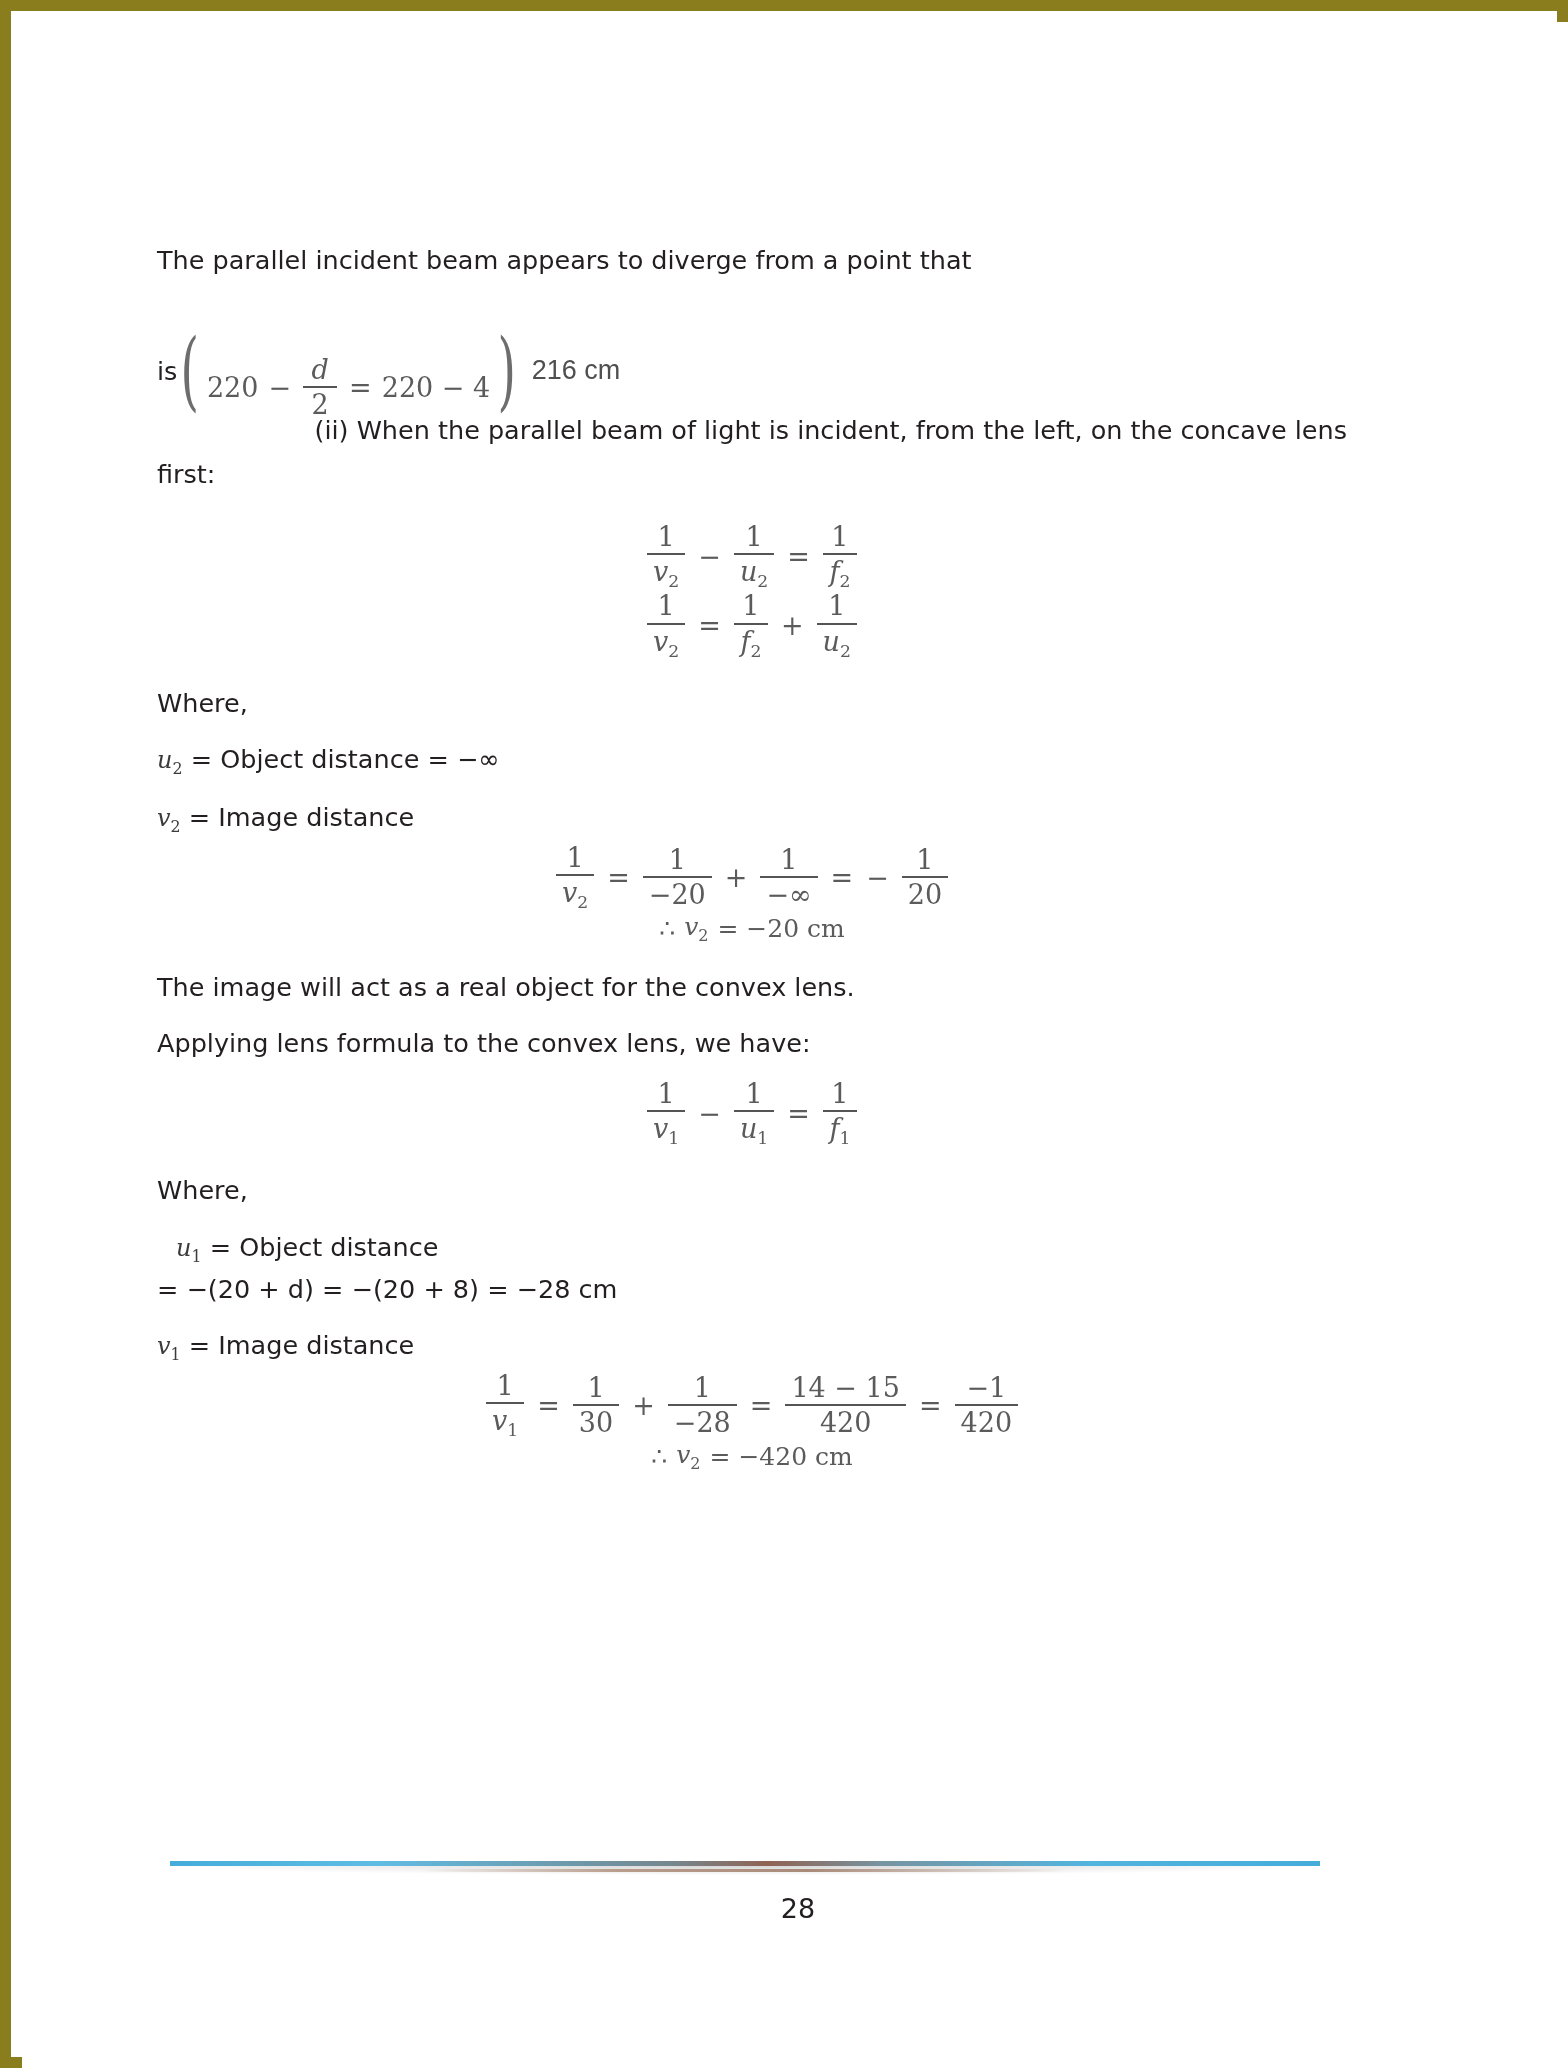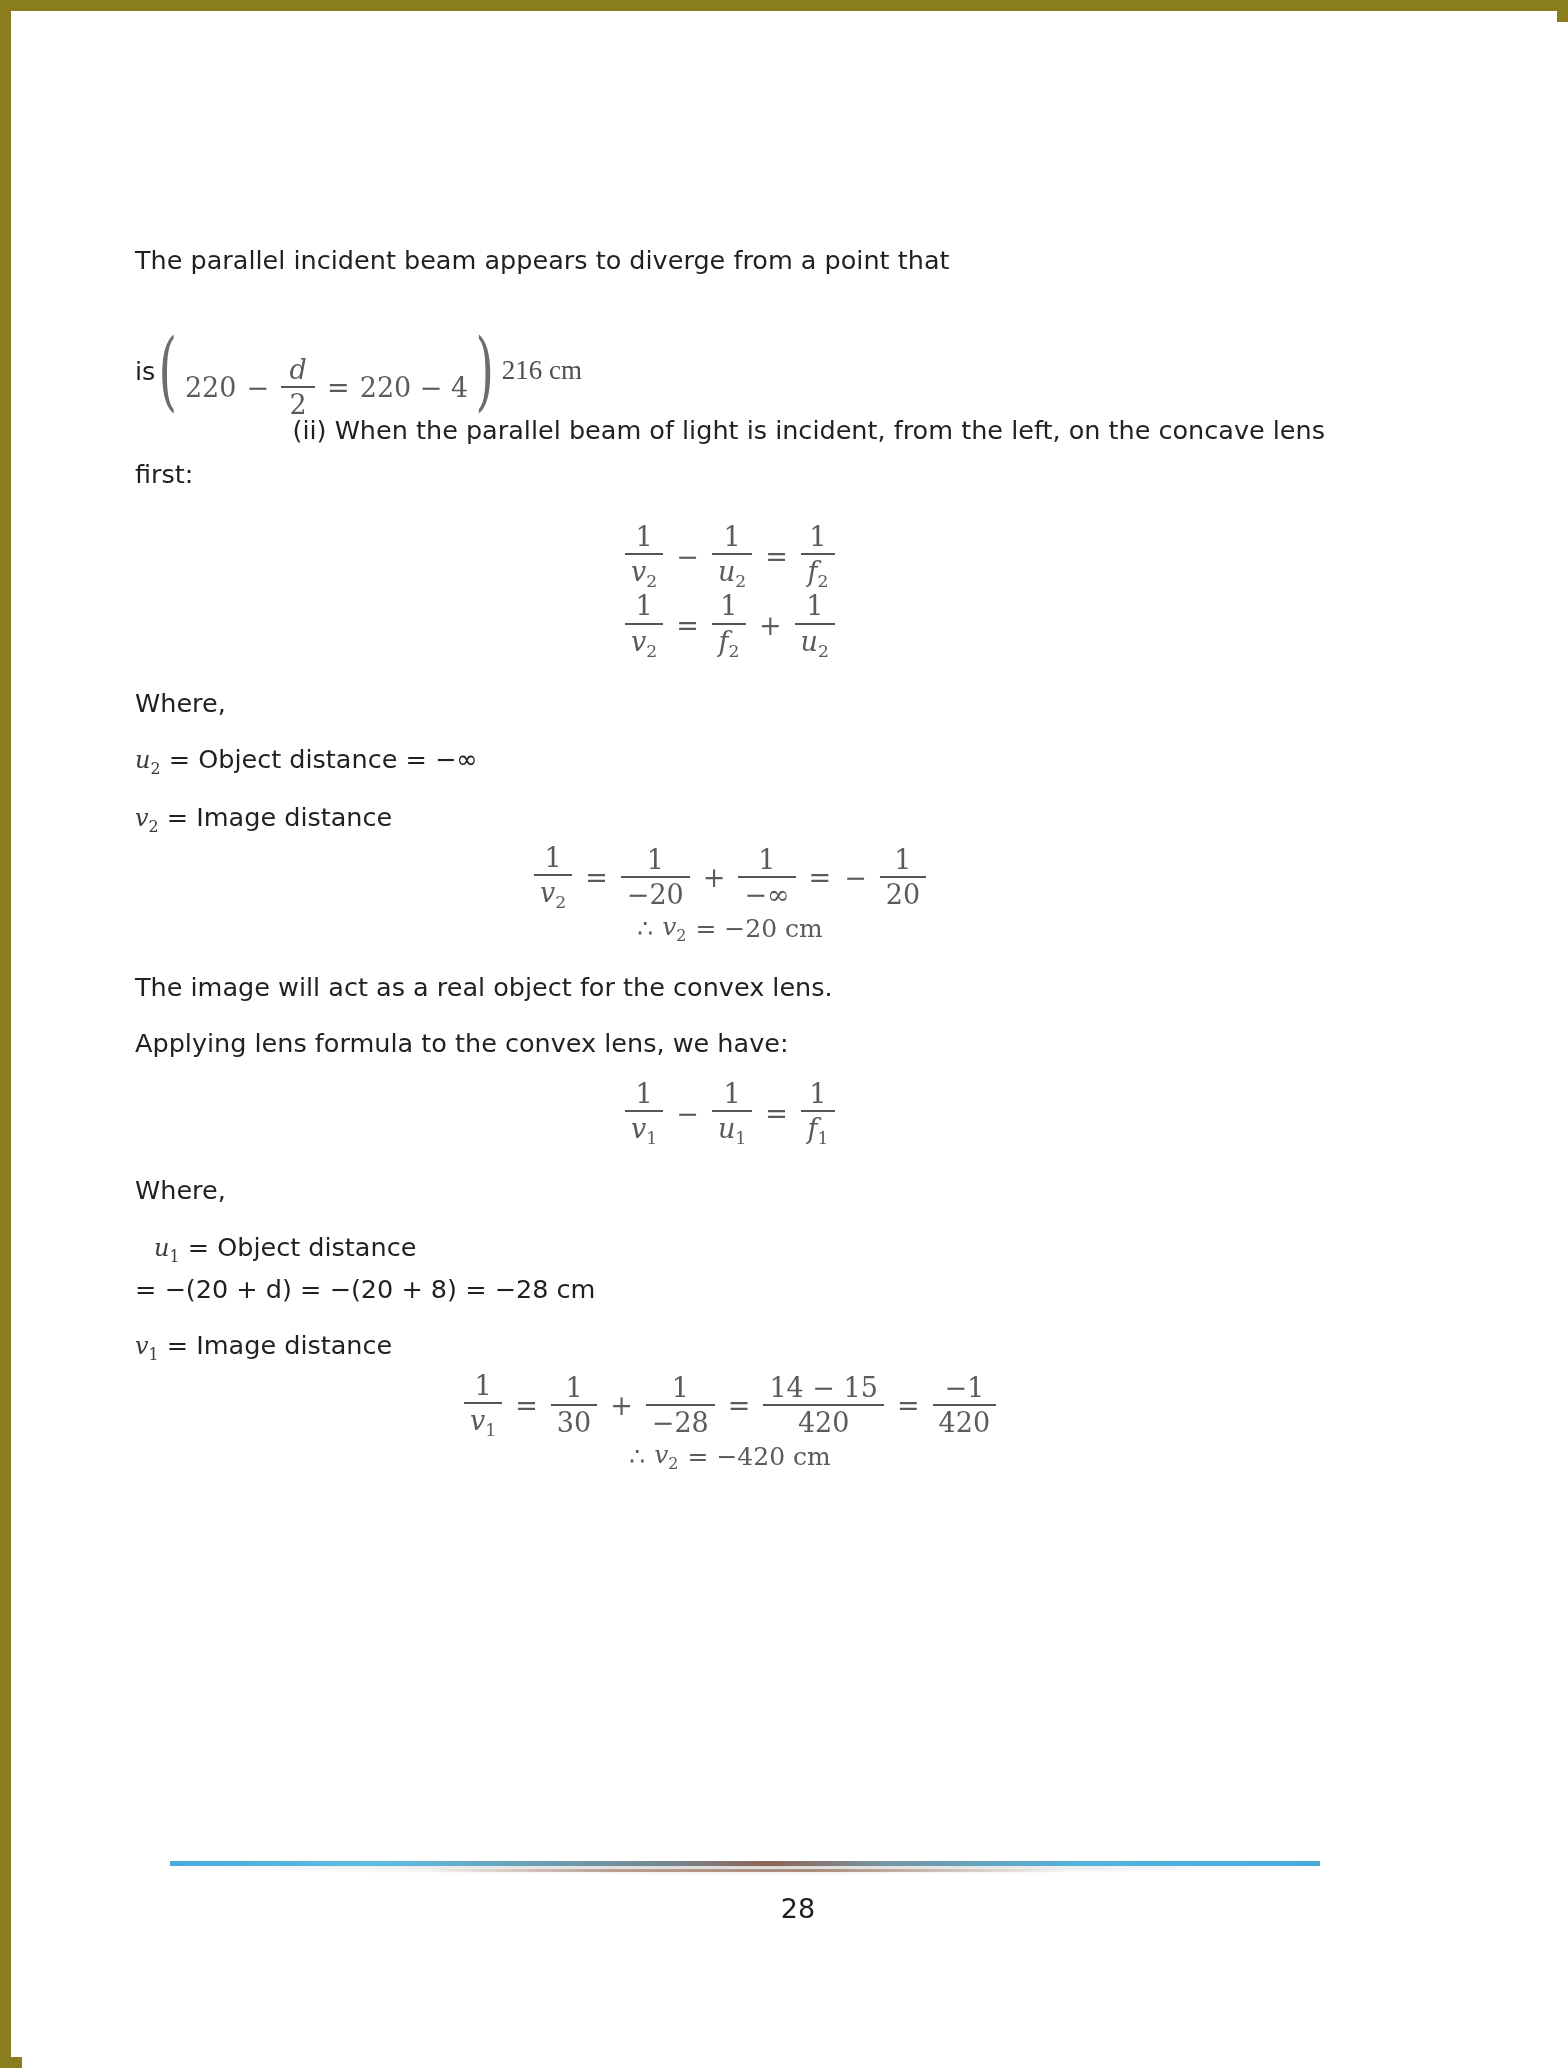--- a/index.html
+++ b/index.html
@@ -37,21 +37,21 @@
     position: absolute;
     left: 0; top: 0;
     width: 1546px;
     height: 2046px;
     background: #ffffff;
   }
 
   
   #content {
     position: absolute;
-    left: 110px;
+    left: 132px;
     top: 215px;
     width: 1190px;
   }
 
   .para {
     font-family: "DejaVu Sans", sans-serif;
     font-size: 25.5px;
     color: #231f20;
     line-height: 1.58;
     margin: 0 0 4px 0;
@@ -148,24 +148,24 @@
     font-family: "DejaVu Serif", serif;
     font-size: 27px;
     color: #5b5b5b;
     display: inline-flex;
     align-items: center;
     gap: 8px;
     padding: 0 6px;
     margin-top: 33px;
   }
   .after-paren {
-    font-family: Liberation Serif, serif;
+    font-family: Liberation Sans, sans-serif;
     font-size: 27px;
     color: #4f4f4f;
-    margin: 0 10px 0 6px;
+    margin: 0 10px 0 14px;
     text-align: center;
   }
 
   
   .overlapped {
     position: relative;
     margin-top: -10px;
     text-align: right;
   }
 

